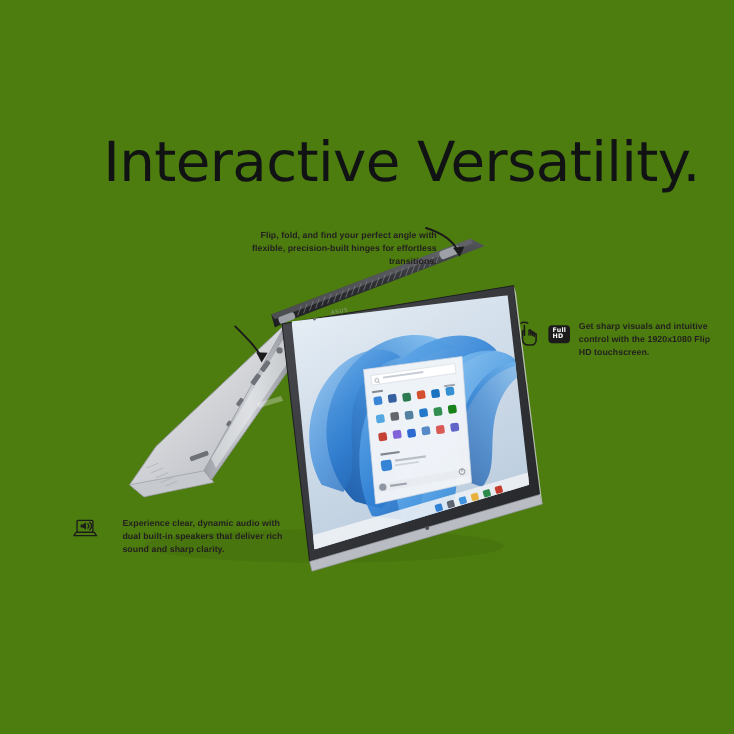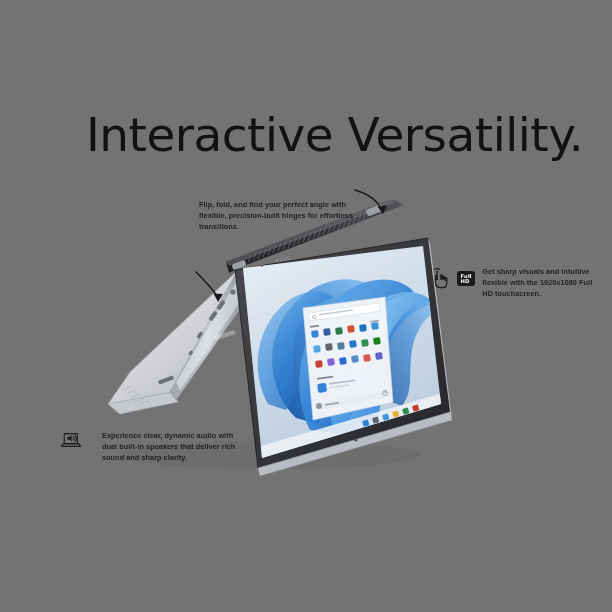--- a/index.html
+++ b/index.html
@@ -1,38 +1,38 @@
 <!DOCTYPE html>
 <html><head>
 <meta charset="utf-8">
 <style>
   html,body{margin:0;padding:0;}
   body{
     width:612px;height:612px;background:#ffffff;
     font-family:"Liberation Sans","DejaVu Sans",sans-serif;
     overflow:hidden;position:relative;
   }
-  #stage{position:absolute;inset:0;width:612px;height:612px;background:#737373;}
+  #stage{position:absolute;inset:0;width:612px;height:612px;background:#4d7c0f;}
 
   
   .headline{
     position:absolute;left:86px;top:112px;width:470px;
     font-size:46px;line-height:1.0;letter-spacing:-0.5px;
     color:#111213;font-weight:400;white-space:nowrap;
     font-family:"DejaVu Sans","Liberation Sans",sans-serif;
     transform:scaleX(1.02);transform-origin:left center;
   }
 
   
   .callout{position:absolute;display:flex;align-items:flex-start;gap:7px;}
   .callout .ctext{
     font-size:7.3px;line-height:1.52;color:#231f20;font-weight:600;
     letter-spacing:0.05px;
   }
-  .callout-top{left:199px;top:199px;width:165px;}
+  .callout-top{left:199px;top:190px;width:165px;text-align:right;}
   .callout-right{left:430px;top:266px;width:172px;}
   .callout-bottom{left:60px;top:430px;width:180px;gap:20px;}
 
   .ico{flex:0 0 auto;display:block;}
   .badge-fhd{
     display:inline-flex;align-items:center;justify-content:center;
     background:#1b1b1b;color:#fff;border-radius:3px;
     font-size:5.2px;font-weight:700;letter-spacing:0.2px;
     padding:2.5px 3.5px;line-height:1;margin-top:5px;
     font-family:"DejaVu Sans","Liberation Sans",sans-serif;
@@ -302,21 +302,21 @@
         <path d="M7 13.4 L7 10.2 C7 9.2 5.4 9.2 5.4 10.4 L5.4 16.2
                  C5.4 19.6 7.6 21.6 10.8 21.6 L12.4 21.6
                  C15.2 21.6 16.8 19.8 16.8 17.2 L16.8 12.6
                  C16.8 11.6 15.3 11.6 15.3 12.6 L15.3 14.4"></path>
         <path d="M15.3 13.2 L15.3 11.6 C15.3 10.6 13.8 10.6 13.8 11.6 L13.8 13.6"></path>
         <path d="M13.8 12.4 L13.8 10.8 C13.8 9.8 12.3 9.8 12.3 10.8 L12.3 13.2"></path>
         <path d="M12.3 12 L12.3 9.6 C12.3 8.6 10.8 8.6 10.8 9.6 L10.8 13.2"></path>
       </g>
     </svg>
     <span class="badge-fhd">Full HD</span>
-    <div class="ctext">Get sharp visuals and intuitive flexible with the 1920x1080 Full HD touchscreen.</div>
+    <div class="ctext">Get sharp visuals and intuitive control with the 1920x1080 Flip HD touchscreen.</div>
   </div>
 
   <div class="callout callout-bottom">
     <svg class="ico" width="22" height="22" viewBox="0 0 22 22">
       <g fill="none" stroke="#1b1b1b" stroke-width="1.1" stroke-linejoin="round" stroke-linecap="round">
         <rect x="4.2" y="3.6" width="13.2" height="10" rx="0.8"></rect>
         <path d="M1.6 16.4 L20.4 16.4 L18.6 13.6 L3.4 13.6 Z"></path>
         <path d="M7.2 7 L9.2 7 L11.6 5.2 L11.6 11.4 L9.2 9.6 L7.2 9.6 Z" fill="#1b1b1b" stroke="none"></path>
         <path d="M13.2 6.6 C14.4 7.6 14.4 9 13.2 10"></path>
         <path d="M14.8 5.2 C16.8 7 16.8 9.6 14.8 11.4"></path>

